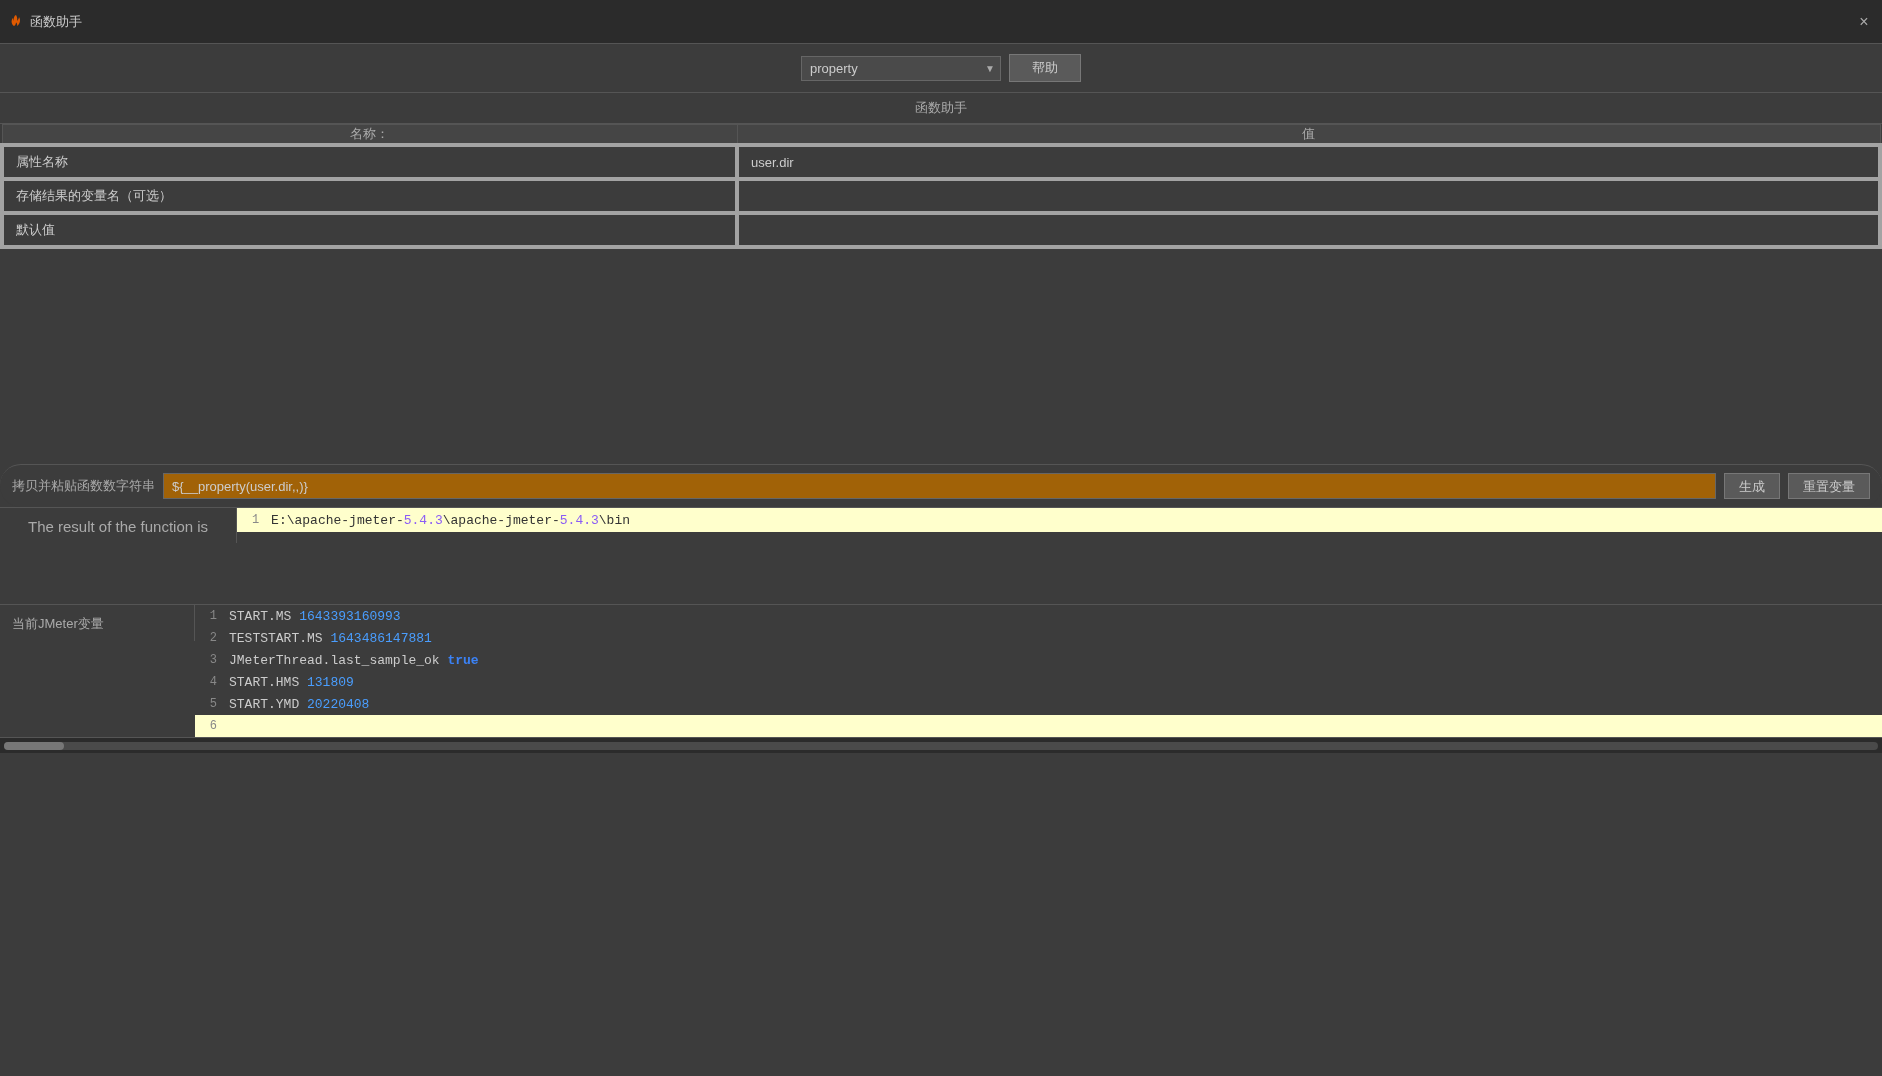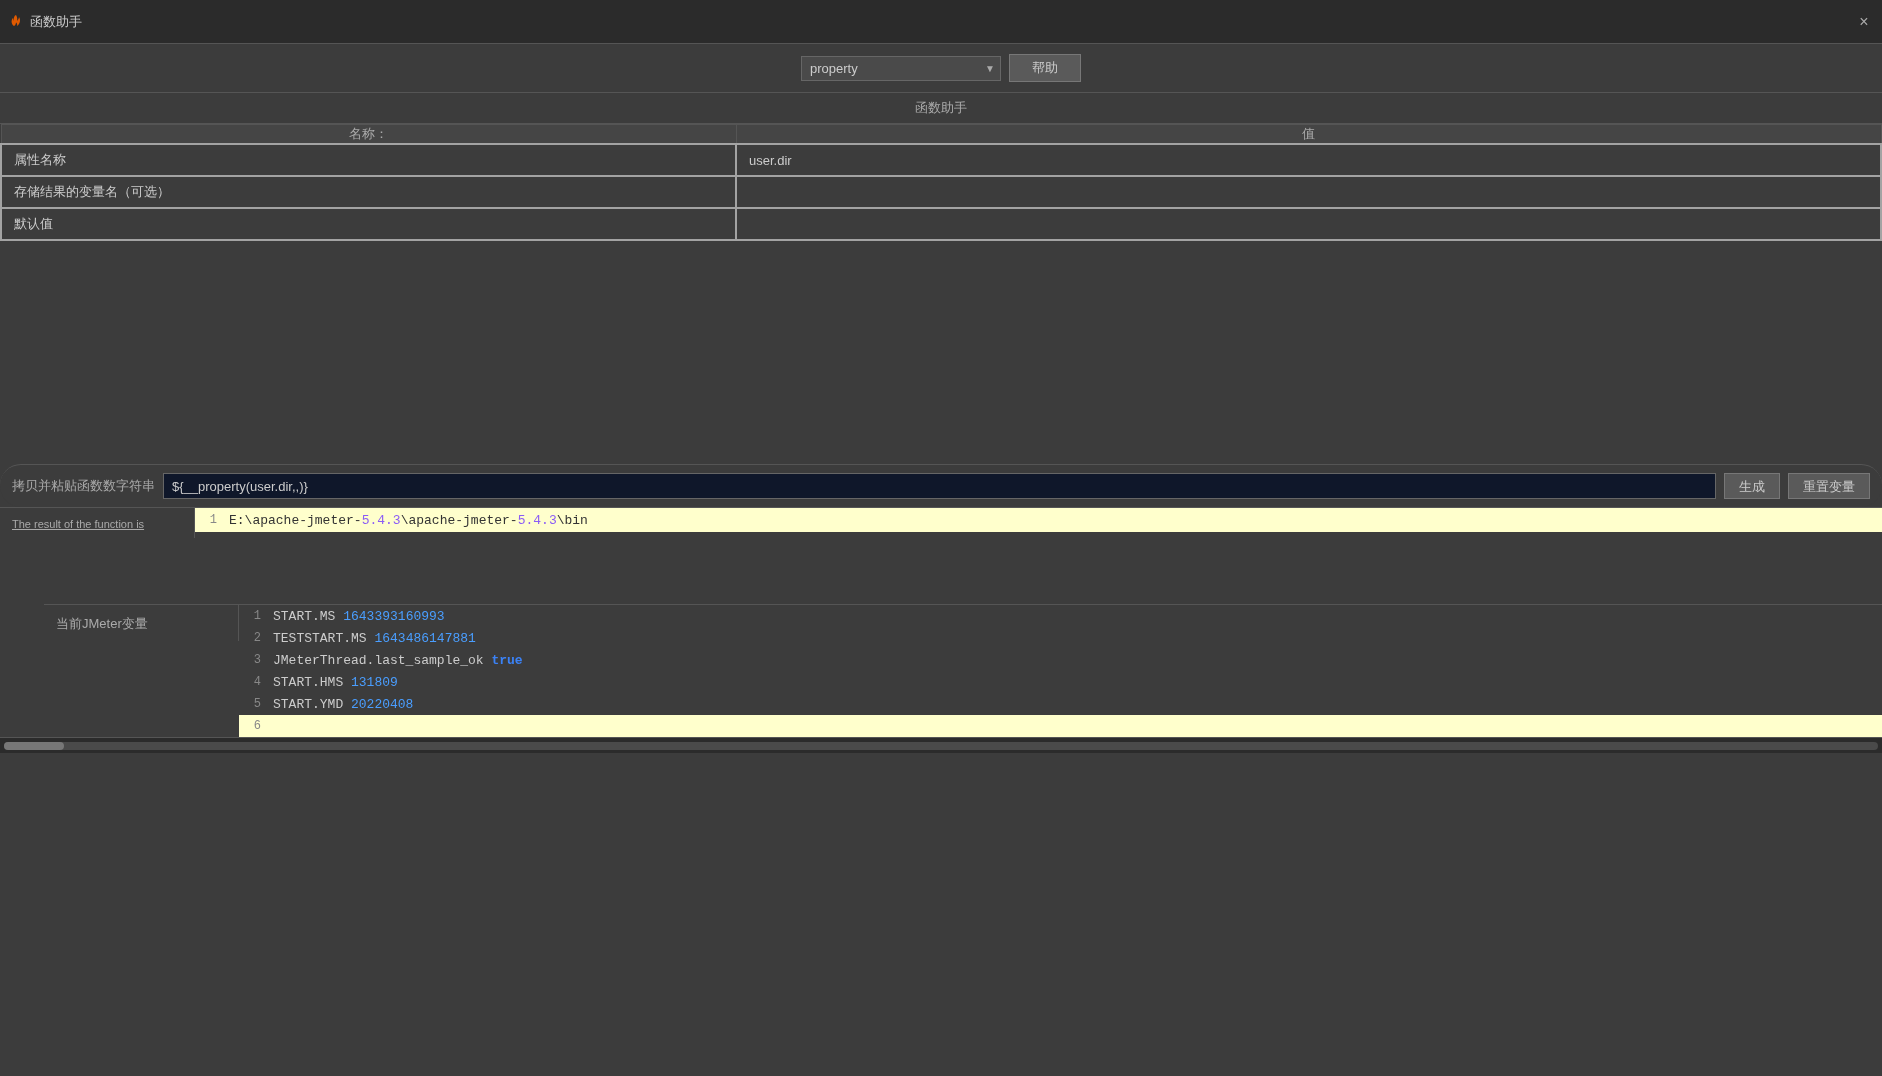--- a/index.html
+++ b/index.html
@@ -109,21 +109,21 @@
     .params-table thead tr th {
       background: #454545;
       border: 1px solid #555;
       padding: 0 12px;
       text-align: center;
       color: #aaaaaa;
       font-weight: normal;
       font-size: 13px;
     }
     .params-table tbody tr td {
-      border: 2px solid #a3a3a3;
+      border: 4px solid #a3a3a3;
       padding: 6px 12px;
       font-size: 13px;
       color: #cccccc;
       background: #3c3c3c;
       height: 32px;
     }
     .params-table tbody tr td:first-child {
       width: 735px;
     }
     .params-table tbody tr td:last-child {
@@ -144,21 +144,21 @@
       border-top: 1px solid #555;
       border-radius: 21px;
     }
     .copy-bar-label {
       color: #aaaaaa;
       font-size: 13px;
       white-space: nowrap;
     }
     .copy-input {
       flex: 1;
-      background: #0f172a;
+      background: #a16207;
       border: 1px solid #666;
       color: #cccccc;
       font-size: 13px;
       padding: 4px 8px;
       outline: none;
       height: 26px;
     }
     .action-btn {
       background: #5a5a5a;
       border: 1px solid #777;
@@ -172,30 +172,29 @@
 
     
     .result-row {
       display: flex;
       align-items: flex-start;
       border-top: 1px solid #555;
       min-height: 90px;
     }
     .result-label {
       min-width: 195px;
-      padding: 8px 12px;
+      padding: 8px 28px;
       color: #aaaaaa;
-      font-size: 11px;
+      font-size: 15px;
       white-space: nowrap;
       background: #3c3c3c;
       border-right: 1px solid #555;
       display: flex;
       align-items: flex-start;
       padding-top: 10px;
-      text-decoration: underline;
     }
     .result-content {
       flex: 1;
       background: #3c3c3c;
       position: relative;
     }
     .code-area {
       background: #3c3c3c;
       padding: 0;
       font-family: Consolas, 'Courier New', monospace;
@@ -231,21 +230,20 @@
     }
     .code-line.highlighted .line-content {
       color: #333;
     }
 
     
     .vars-row {
       display: flex;
       align-items: flex-start;
       border-top: 1px solid #555;
-      margin-left: 44px;
     }
     .vars-label {
       min-width: 195px;
       padding: 8px 12px;
       color: #aaaaaa;
       font-size: 13px;
       white-space: nowrap;
       background: #3c3c3c;
       border-right: 1px solid #555;
       display: flex;

